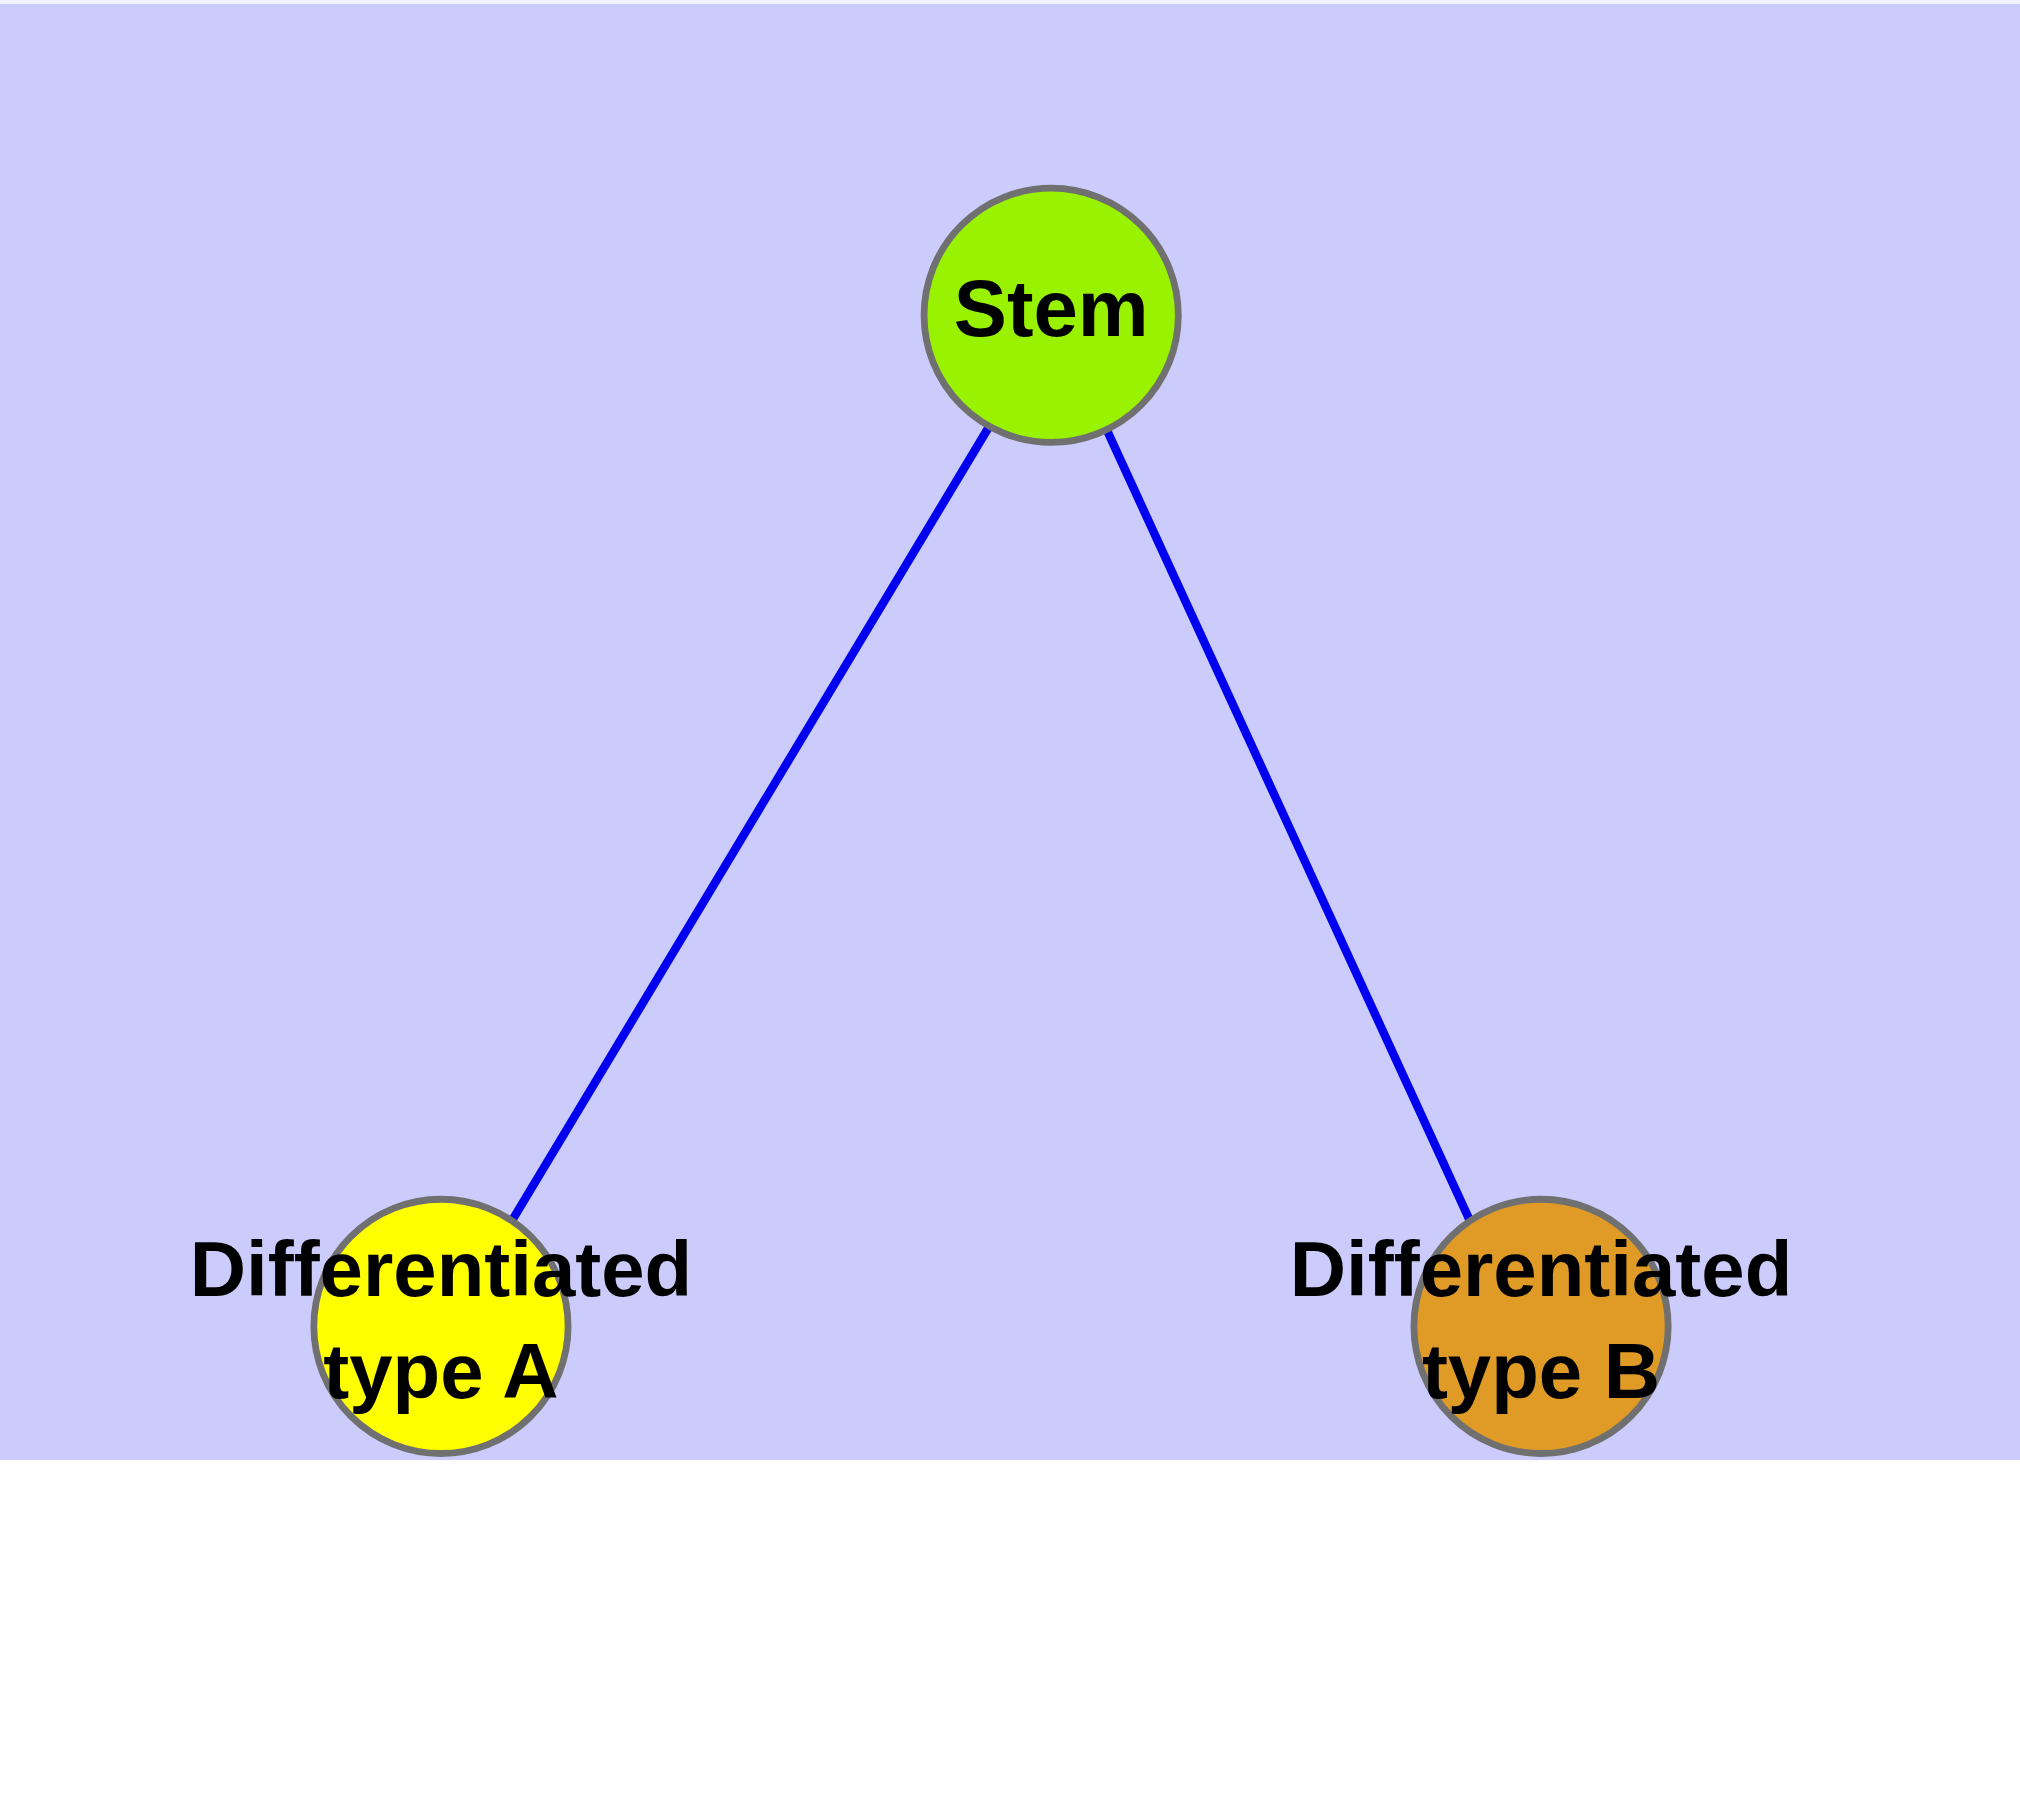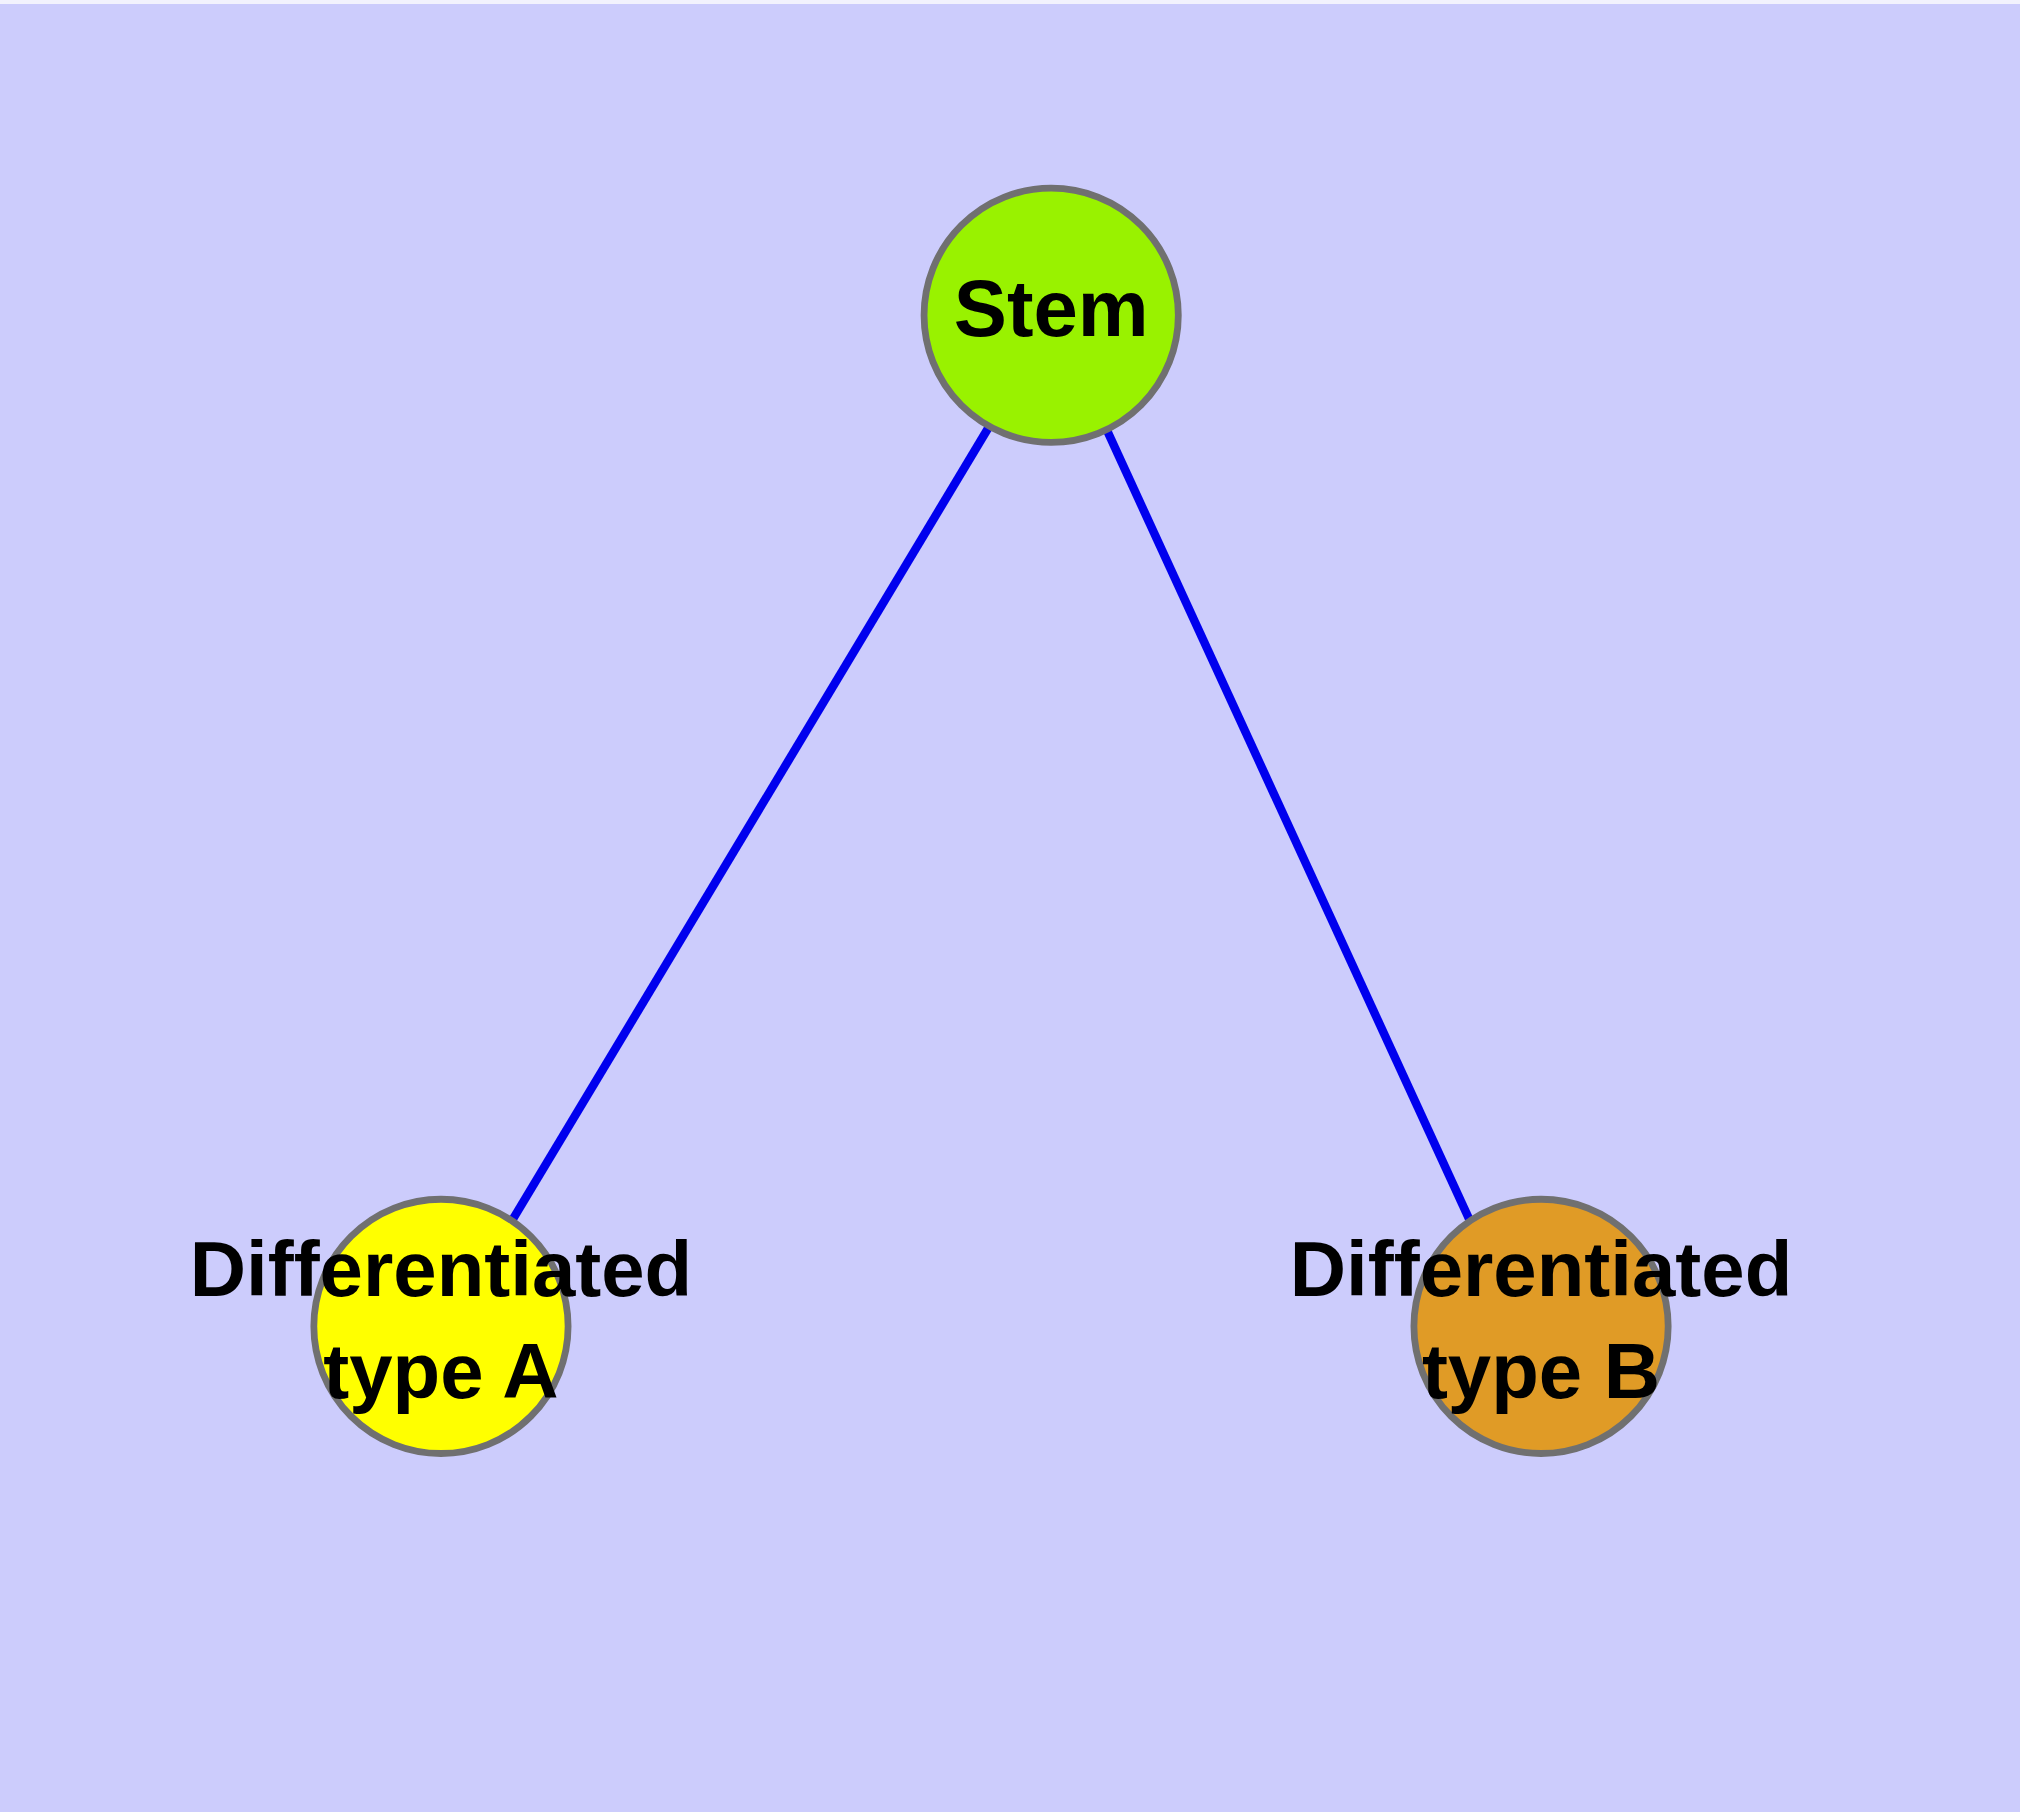--- a/index.html
+++ b/index.html
@@ -52,21 +52,21 @@
     left: 0;
     top: 0;
     width: 2021px;
     height: 4.2px;
     background: #f2f2fd;
   }
 </style>
 </head>
 <body>
 
-<div id="canvas" style="width: 2021px; height: 1812px; background: rgb(204, 204, 252);">
+<div id="canvas" style="width: 2021px; height: 1460px; background: rgb(204, 204, 252);">
 
   <div class="top-strip" style="width: 2021px;"></div>
 
   <svg id="graph-svg" viewBox="0 0 2384 2138" style="width: 2021px; height: 1812px;">
 
     <g>
       <line class="edge-line" x1="1167" y1="503" x2="604" y2="1440" stroke="#0000ee" stroke-width="10"></line>
       <line class="edge-line" x1="1305" y1="506" x2="1733" y2="1438" stroke="#0000ee" stroke-width="10"></line>
     </g>
 

